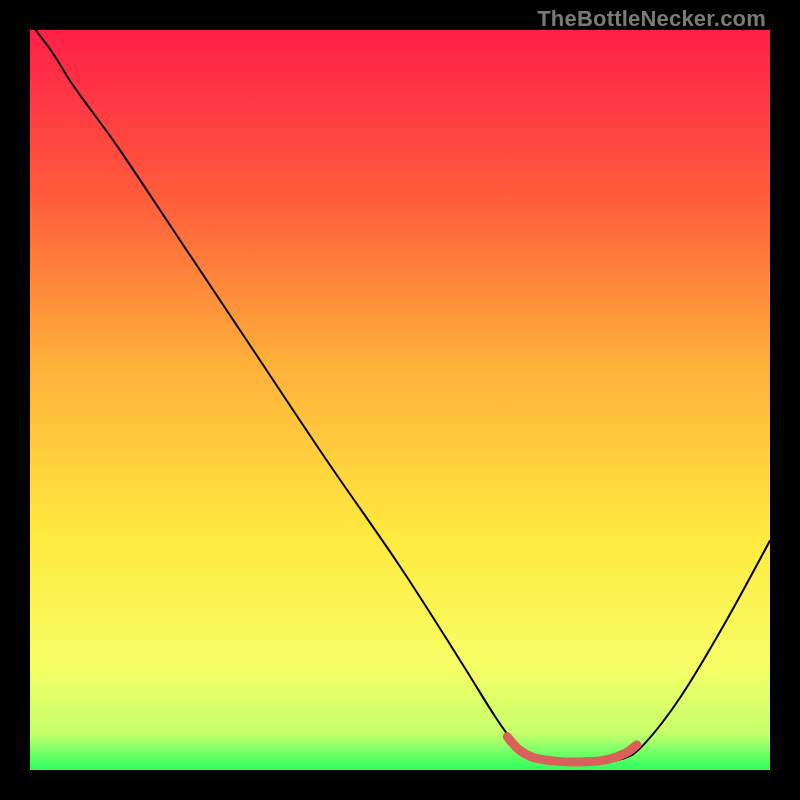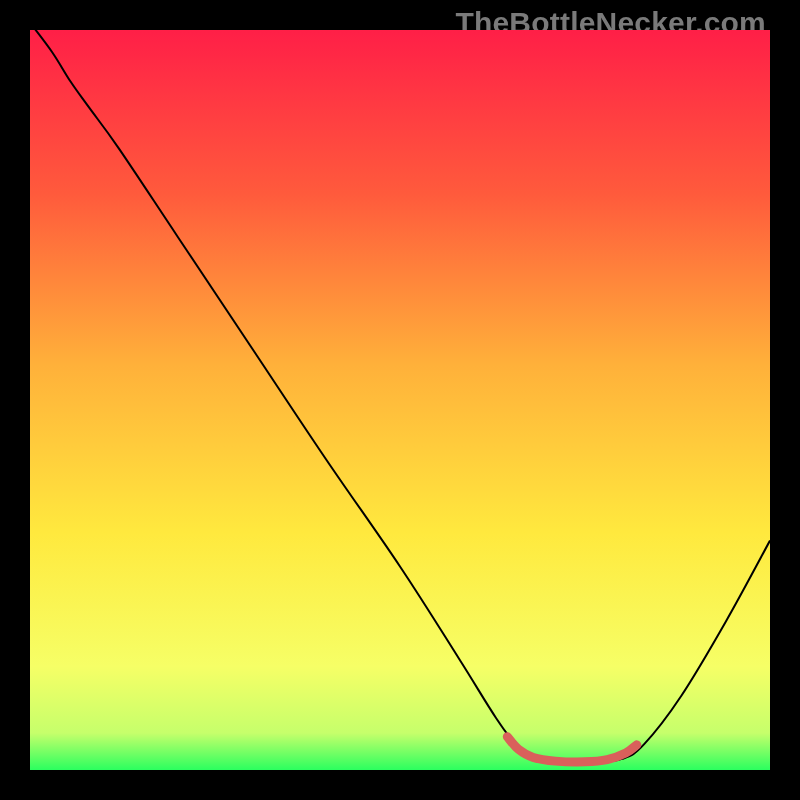--- a/index.html
+++ b/index.html
@@ -24,21 +24,21 @@
     left: 0;
     top: 0;
     width: 740px;
     height: 740px;
   }
   .watermark {
     position: absolute;
     top: 6px;
     right: 34px;
     color: #7a7a7a;
-    font-size: 30px;
+    font-size: 22px;
     font-weight: 600;
     letter-spacing: 0.2px;
     user-select: none;
   }
 </style>
 </head>
 <body>
 
 <div class="watermark">TheBottleNecker.com</div>
 

